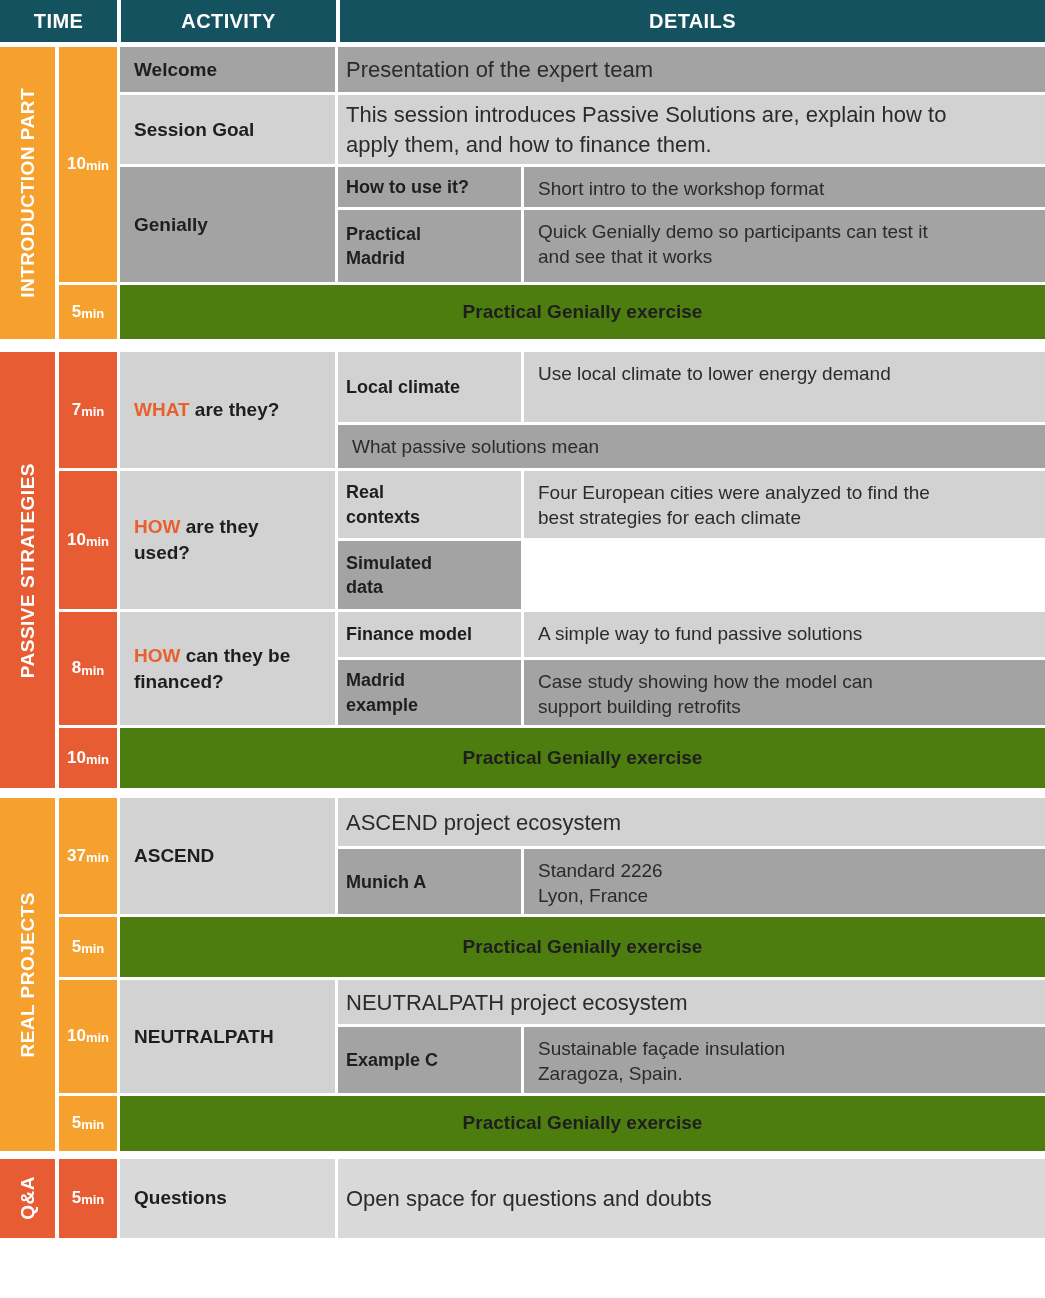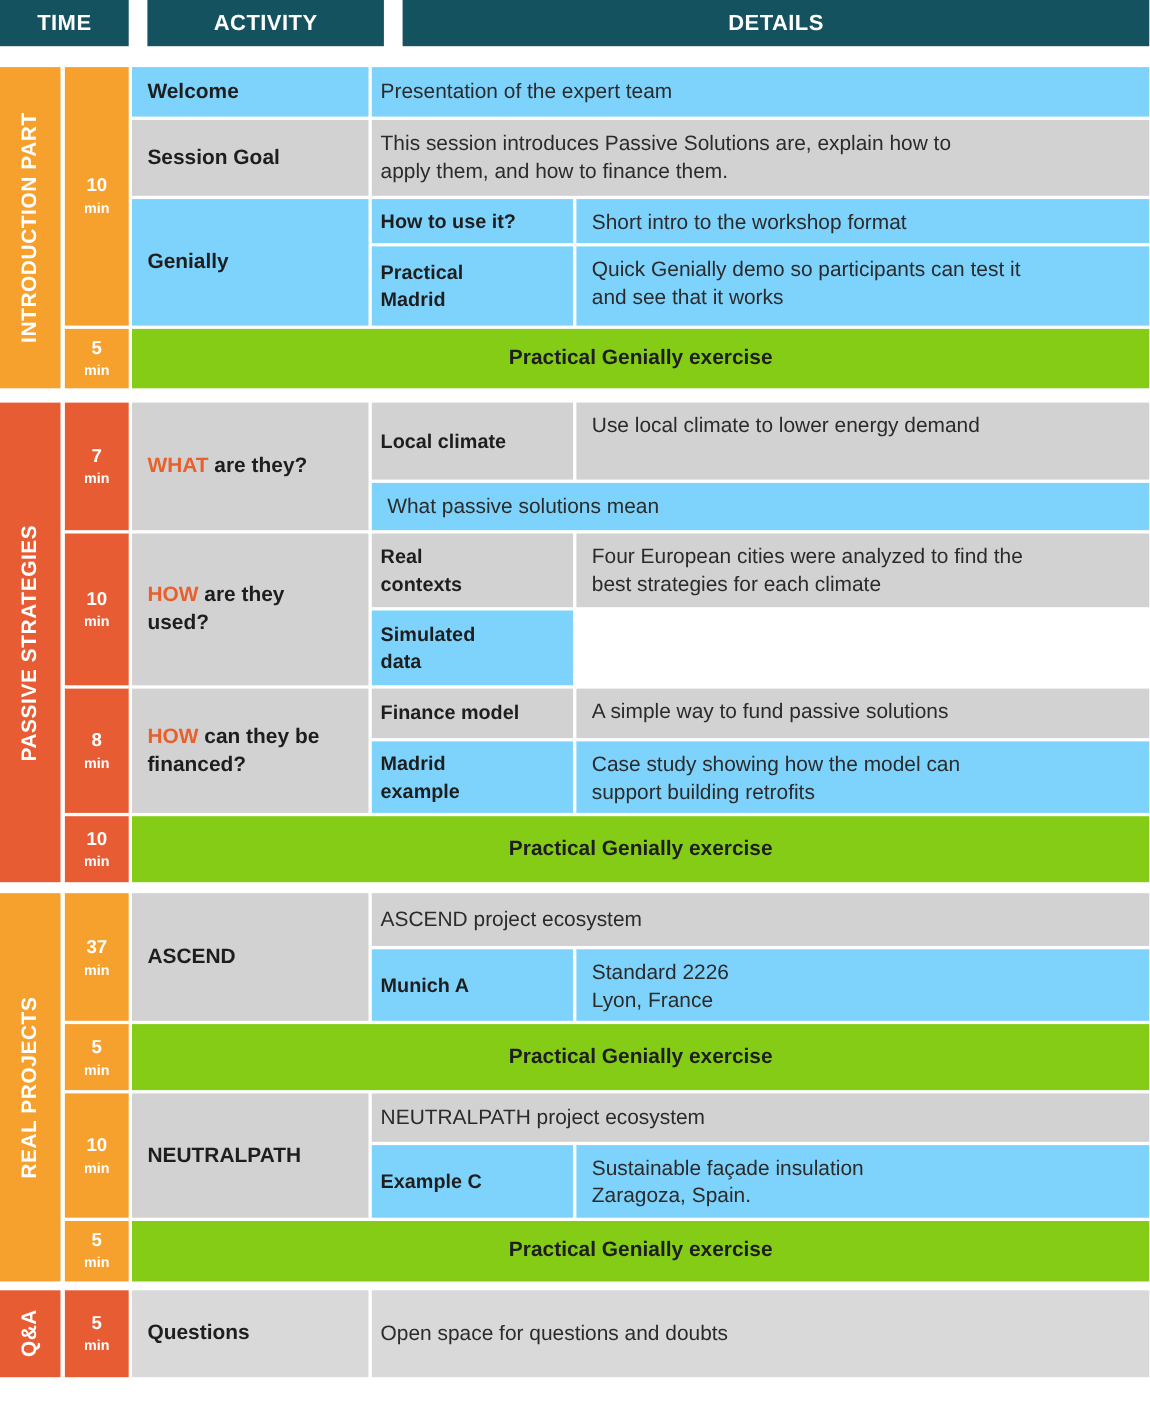--- a/index.html
+++ b/index.html
@@ -5,21 +5,21 @@
   html,body{margin:0;padding:0;background:#ffffff;}
   body{
     width:1045px;
     font-family:"Liberation Sans", sans-serif;
     color:#262626;
     -webkit-font-smoothing:antialiased;
   }
   .page{width:1045px;padding-bottom:6px;}
 
   
-  .hdr{display:flex;column-gap:17px;height:42px;margin-bottom:19px;}
+  .hdr{display:flex;column-gap:4px;height:42px;margin-bottom:5px;}
   .hdr>div{
     background:#14525F;color:#ffffff;font-weight:bold;font-size:20px;
     display:flex;align-items:center;justify-content:center;letter-spacing:.4px;
   }
   .h-time{width:117px;}
   .h-act{width:215px;}
   .h-det{flex:1;}
 
   
   .section{display:flex;column-gap:4px;}
@@ -28,57 +28,57 @@
   .side span{
     writing-mode:vertical-rl;transform:rotate(180deg);
     color:#ffffff;font-weight:bold;font-size:19px;letter-spacing:.5px;white-space:nowrap;
   }
   .theme-orange .side,.theme-orange .time{background:#F6A02E;}
   .theme-red .side,.theme-red .time{background:#E85C33;}
 
   .sbody{flex:1;display:flex;flex-direction:column;row-gap:3px;}
   .group{display:flex;column-gap:3px;}
   .time{
-    width:58px;display:flex;flex-direction:column;align-items:center;justify-content:center;
+    width:58px;display:flex;flex-direction:row;align-items:center;justify-content:center;
     color:#ffffff;font-weight:bold;flex:0 0 58px;
   }
   .t-num{font-size:17px;line-height:1.1;}
   .t-unit{font-size:13px;line-height:1.1;margin-top:4px;}
 
   .gcontent{flex:1;display:flex;flex-direction:column;row-gap:3px;}
   .ablock{display:flex;column-gap:3px;}
   .act{
     width:215px;flex:0 0 215px;display:flex;align-items:center;
     padding:4px 10px 4px 14px;box-sizing:border-box;
   }
   .act-label{font-weight:bold;font-size:19px;line-height:1.35;white-space:pre-line;color:#1e1e1e;}
   .hl{color:#E8612C;}
 
   .dcol{flex:1;display:flex;flex-direction:column;row-gap:3px;}
   .drow{display:flex;column-gap:3px;min-height:var(--h,44px);}
   .dfull{
     flex:1;display:flex;align-items:center;
     padding:4px 10px 4px 8px;box-sizing:border-box;
-    font-size:19px;line-height:1.32;white-space:pre-line;color:#2b2b2b;
+    font-size:22px;line-height:1.32;white-space:pre-line;color:#2b2b2b;
   }
   .sublbl{
     width:183px;flex:0 0 183px;display:flex;align-items:center;
     padding:4px 6px 4px 8px;box-sizing:border-box;
     font-weight:bold;font-size:18px;line-height:1.35;white-space:pre-line;color:#1e1e1e;
   }
   .subdet{
     flex:1;padding:9px 12px 6px 14px;box-sizing:border-box;
     font-size:19px;line-height:1.32;white-space:pre-line;color:#2b2b2b;
   }
   .blue{
-    flex:1;background:#84cc16;display:flex;align-items:center;justify-content:center;
+    flex:1;background:#4d7c0f;display:flex;align-items:center;justify-content:center;
     font-weight:bold;font-size:19px;min-height:var(--h,54px);color:#1e1e1e;
   }
   .dark{background:#D2D2D2;}
-  .light{background:#7dd3fc;}
+  .light{background:#a3a3a3;}
   .qa{background:#D9D9D9;}
 </style>
 </head>
 <body>
 
 <div class="page">
 
   <div class="hdr">
     <div class="h-time">TIME</div>
     <div class="h-act">ACTIVITY</div>

